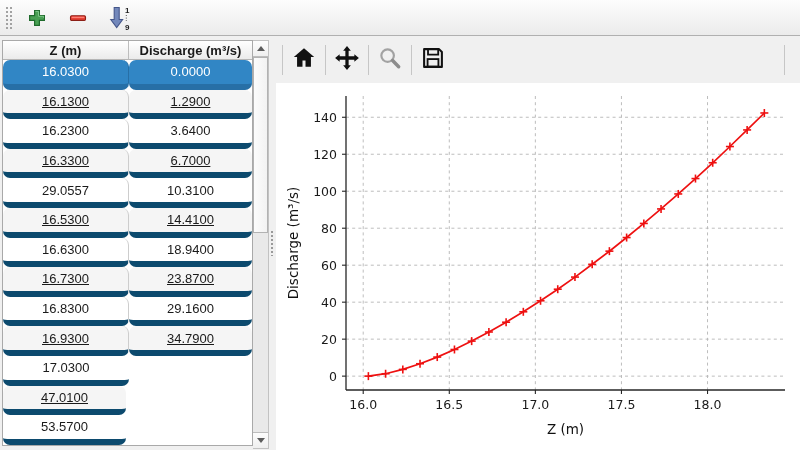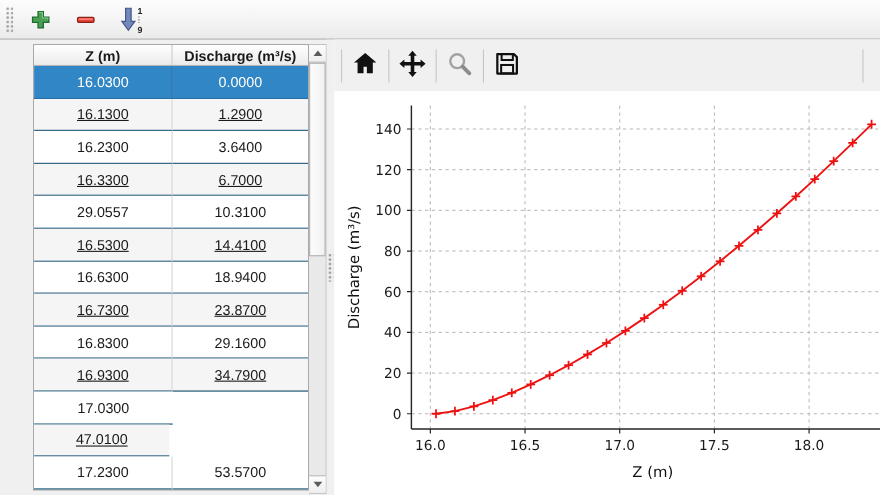--- a/index.html
+++ b/index.html
@@ -10,32 +10,32 @@
   
   .top-toolbar { height:36px; flex:0 0 36px; background:linear-gradient(#fdfdfd,#ebebeb);
     border-bottom:1px solid #b0b0b0; display:flex; align-items:center; padding-left:5px; }
   .grip { width:7px; height:24px; margin-right:12px;
     background-image:radial-gradient(#a2a2a2 1px, transparent 1.3px); background-size:4px 4px; }
   .tb-btn { width:26px; height:26px; margin-right:15px; border:1px solid transparent; border-radius:3px;
     display:flex; align-items:center; justify-content:center; background:transparent; cursor:default; }
   .tb-btn svg { display:block; }
 
   
-  .main { flex:1; display:flex; min-height:0;margin-left:28px; }
+  .main { flex:1; display:flex; min-height:0; }
   .left-panel { width:269px; flex:0 0 269px; padding:4px 0 0 2px; display:flex; align-items:flex-start; }
   .table-wrap { width:251px; background:#fff; border:1px solid #a9a9a9; }
   .t-header { display:flex; height:19px; }
   .th { background:linear-gradient(#ffffff,#ebebeb); border-right:1px solid #bdbdbd; border-bottom:1px solid #b5b5b5;
     font-weight:bold; font-size:13px; display:flex; align-items:center; justify-content:center; }
   .th:last-child { border-right:none; }
   .col-z { width:126px; } .col-q { width:123px; }
   .t-body { }
   .row { display:flex; height:29.6px; }
   .td { font-size:13px; display:flex; align-items:center; justify-content:center;
-    border-right:1px solid #cdcdcd; border-bottom:1px solid #0c4a6e; background:#fff; }
+    border-right:1px solid #cdcdcd; border-bottom:6px solid #0c4a6e; background:#fff;border-radius:7px; }
   .td:last-child { border-right:none; }
   .row.alt .td { background:#f5f5f5;text-decoration:underline; }
   .row.selected .td { background:#3186c5; color:#fff; border-color:#276fa6; }
 
   
   .v-scrollbar { width:16px; height:409px; background:#e9e9e9; border:1px solid #c2c2c2; border-left:none;
     display:flex; flex-direction:column; }
   .sb-btn { height:16px; flex:0 0 16px; background:linear-gradient(#fdfdfd,#efefef); border-bottom:1px solid #bdbdbd;
     display:flex; align-items:center; justify-content:center; }
   .sb-btn.down { border-bottom:none; border-top:1px solid #bdbdbd; }
@@ -145,21 +145,20 @@
               <div class="td col-z">16.9300</div>
               <div class="td col-q">34.7900</div>
             </div>
             <div class="row">
               <div class="td col-z">17.0300</div>
             </div>
             <div class="row alt">
               <div class="td col-q">47.0100</div>
             </div>
             <div class="row">
-              <div class="td col-z">17.2300</div>
               <div class="td col-q">53.5700</div>
             </div>
           </div>
       </div>
 
       <div class="v-scrollbar">
         <div class="sb-btn up">
           <div class="tri-up"></div>
         </div>
         <div class="sb-track">

